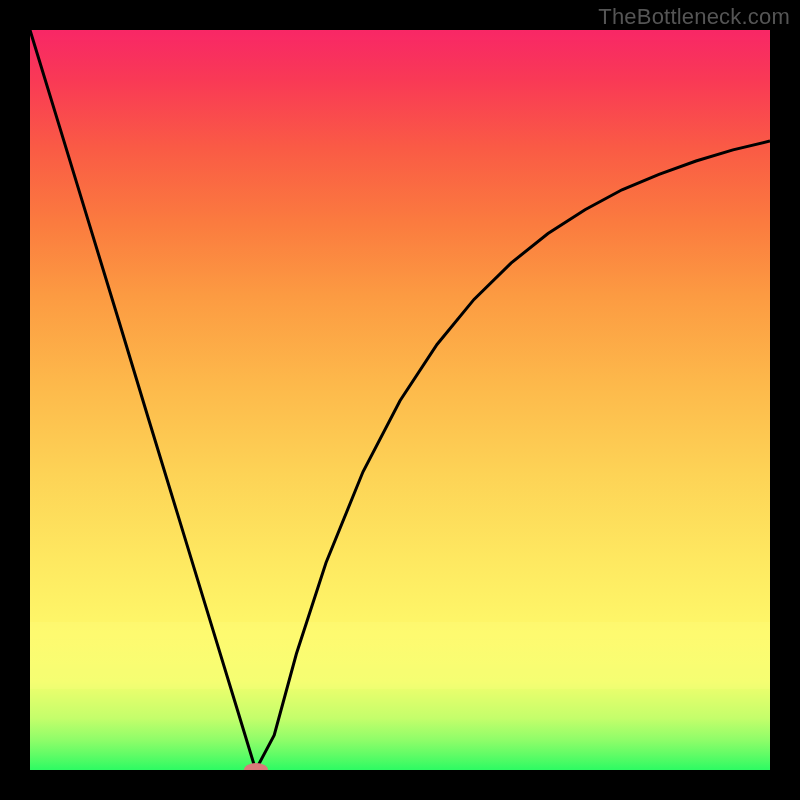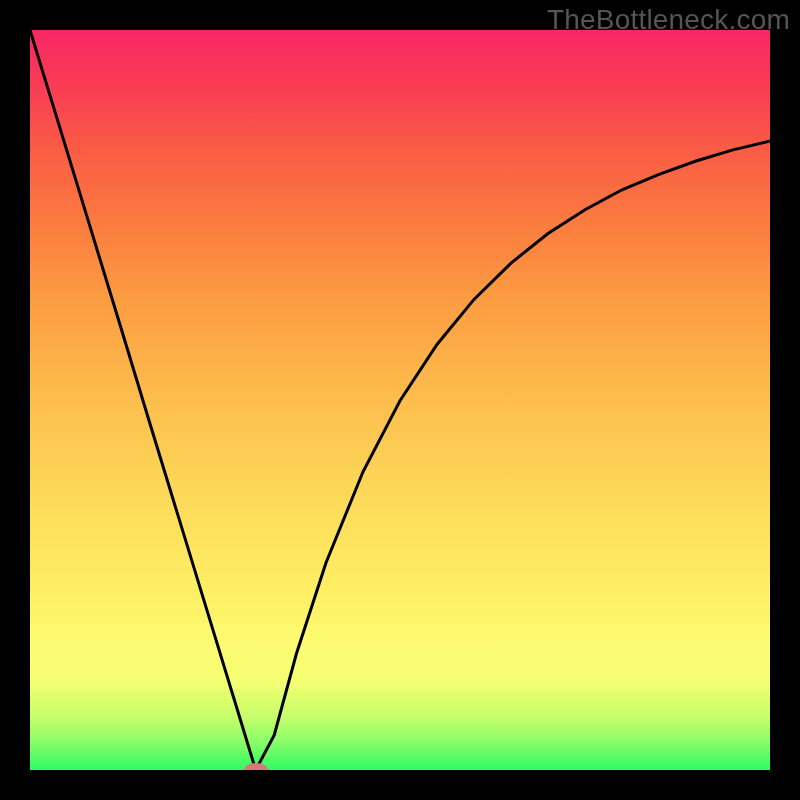--- a/index.html
+++ b/index.html
@@ -53,21 +53,21 @@
   }
   #curve-svg {
     position: absolute;
     inset: 0;
   }
   .watermark {
     position: absolute;
     top: 4px;
     right: 10px;
     color: #555;
-    font-size: 28px;
+    font-size: 22px;
     font-weight: 400;
     letter-spacing: 0.2px;
     user-select: none;
   }
   .marker {
     position: absolute;
     width: 24px;
     height: 14px;
     border-radius: 50%;
     background: #d97a7a;

